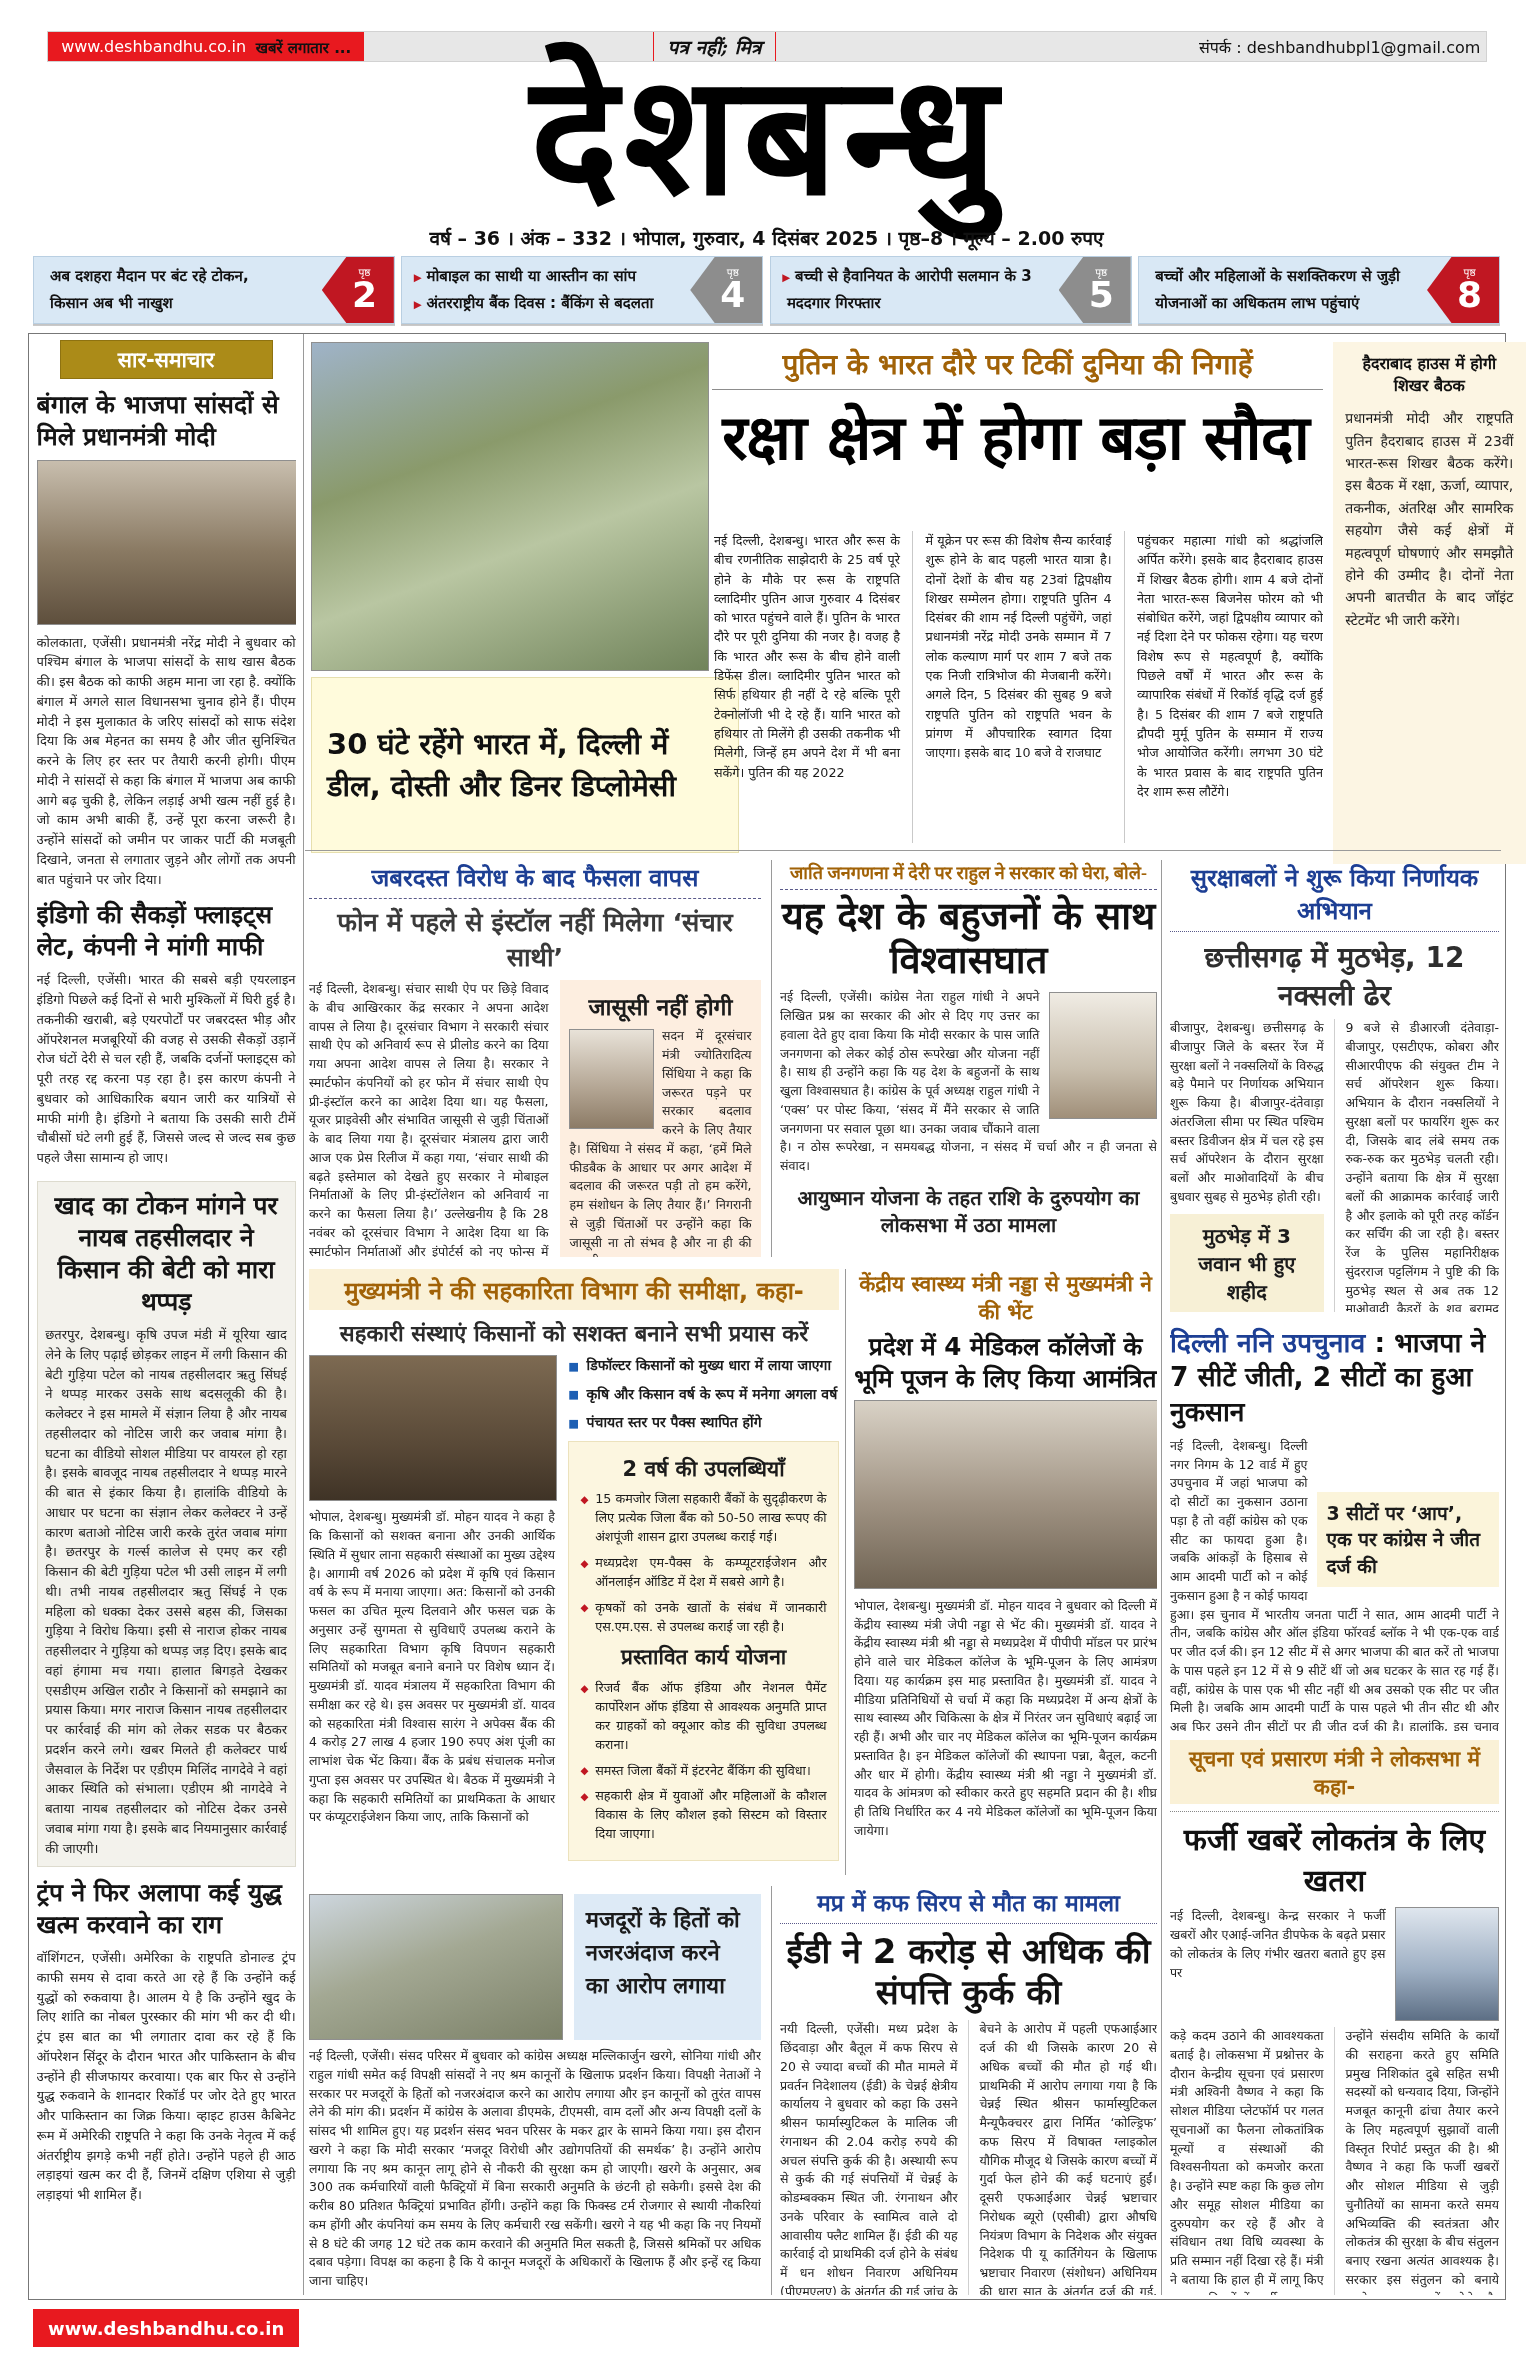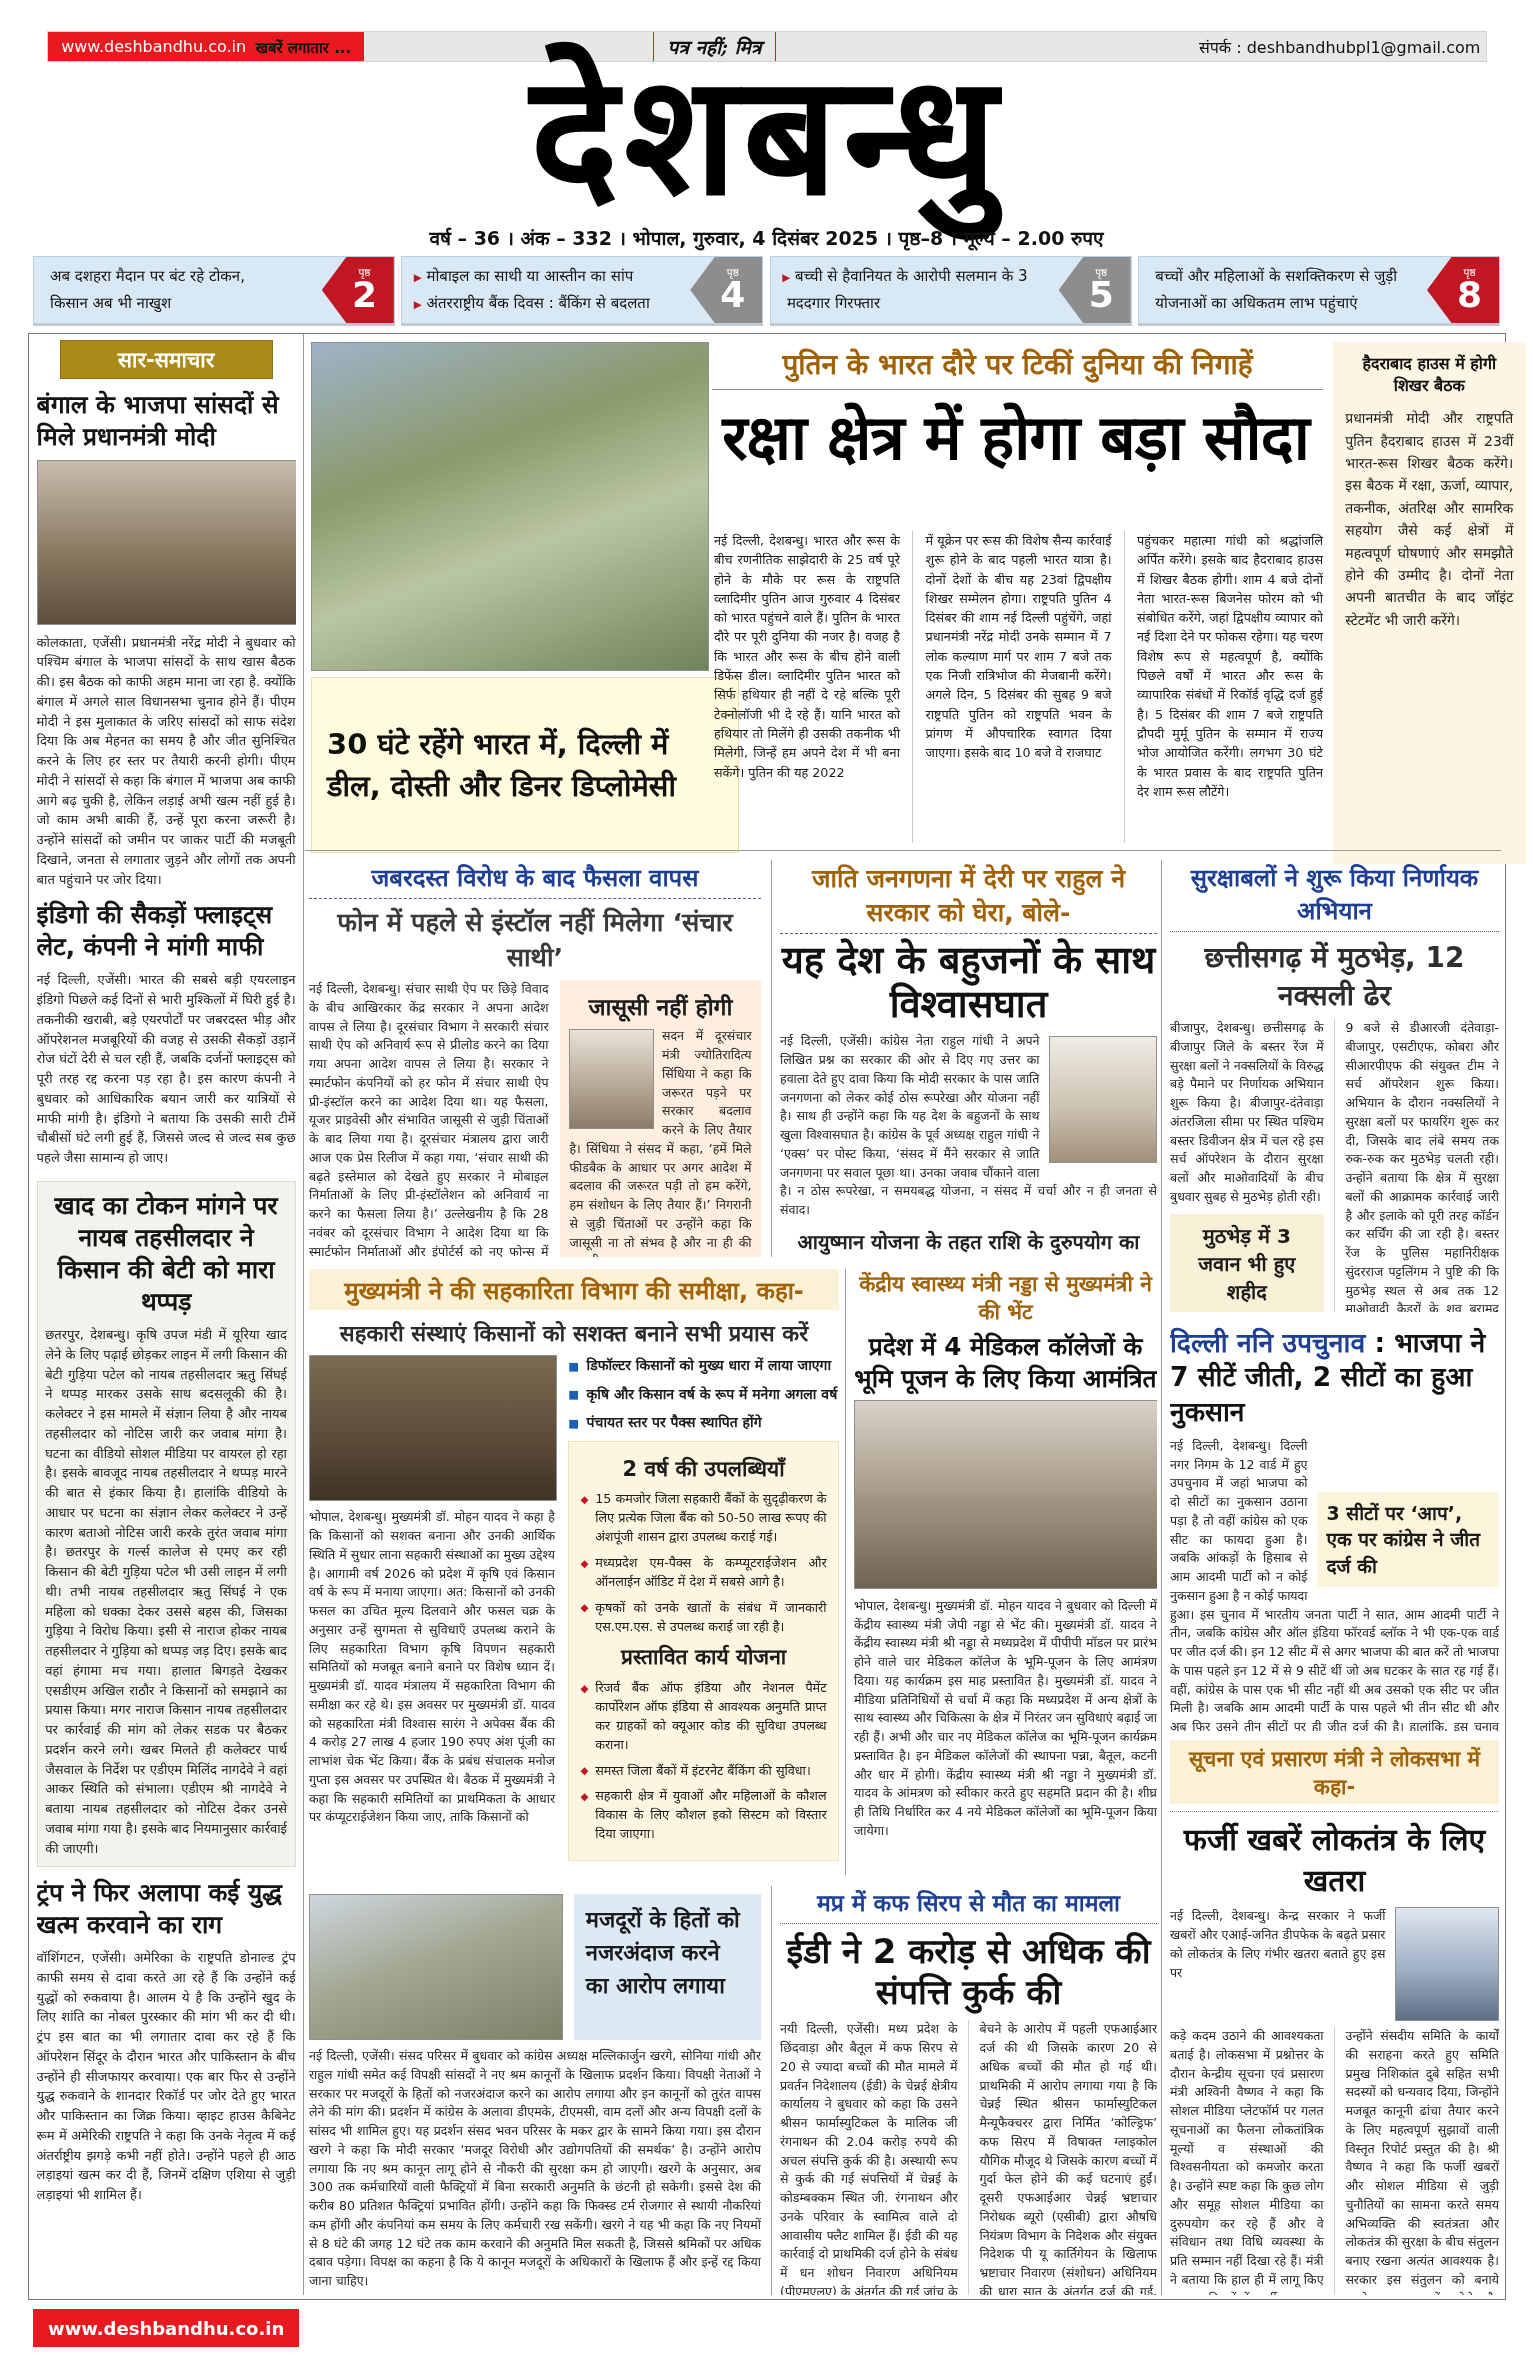--- a/index.html
+++ b/index.html
@@ -13,21 +13,21 @@
   .topbar .site{color:#fff;font-size:16px;}
   .topbar .tagline{color:#111;font-weight:bold;font-size:15px;}
   .topbar .motto{margin-left:289px;display:flex;align-items:center;padding:0 13.2px;border-left:1.9px solid #e8191f;border-right:1.9px solid #e8191f;font-family:"DejaVu Serif",serif;font-style:italic;font-weight:bold;font-size:19px;color:#111;}
   .topbar .contact{margin-left:auto;display:flex;align-items:center;font-size:16px;color:#111;padding-right:5.7px;}
   
   .masthead{top:53px;left:0;width:1533px;text-align:center;font-size:166px;line-height:1.0;font-weight:bold;letter-spacing:5.7px;color:#000;}
   .dateline{top:225px;left:0;width:1533px;text-align:center;font-size:19px;font-weight:bold;color:#111;}
   
   .teasers{top:256px;left:33px;width:1467px;height:68px;display:flex;gap:6.6px;}
   .teaser{flex:1;background:#d9e8f5;border:0.9px solid #b9cfe2;box-shadow:0 1.9px 0 #c4c4c4;display:flex;align-items:stretch;overflow:hidden;}
-  .teaser .tx{flex:1;padding:5.7px 7.6px 3.8px 11.4px;font-size:15px;font-weight:normal;line-height:1.85;color:#111;}
+  .teaser .tx{flex:1;padding:5.7px 7.6px 3.8px 11.4px;font-size:15px;font-weight:bold;line-height:1.85;color:#111;}
   .teaser .tx .b{color:#c01722;font-size:10.4px;margin-right:4.7px;}
   .arrow{width:72px;clip-path:polygon(0 50%,34% 0,100% 0,100% 100%,34% 100%);color:#fff;display:flex;flex-direction:column;align-items:center;justify-content:center;line-height:1;}
   .arrow .pl{font-size:10.4px;margin-left:13.2px;}
   .arrow .pn{font-size:36px;font-weight:bold;margin-left:13.2px;}
   .ar-red{background:#c01722;}
   .ar-gray{background:#8d8d8d;}
   
   .frame{top:333px;left:28px;width:1476px;height:1965px;border:1.9px solid #777;background:#fff;}
   .vdiv{position:absolute;width:0.9px;background:#9a9a9a;}
   .hdiv{position:absolute;height:0.9px;background:#9a9a9a;}
@@ -187,21 +187,21 @@
             <div class="ph ph3" style="float:left;width:83px;height:98px;margin:1.9px 7.6px 1.9px 0;"></div>
             <p class="body13 jt">सदन में दूरसंचार मंत्री ज्योतिरादित्य सिंधिया ने कहा कि जरूरत पड़ने पर सरकार बदलाव करने के लिए तैयार है। सिंधिया ने संसद में कहा, ‘हमें मिले फीडबैक के आधार पर अगर आदेश में बदलाव की जरूरत पड़ी तो हम करेंगे, हम संशोधन के लिए तैयार हैं।’ निगरानी से जुड़ी चिंताओं पर उन्होंने कहा कि जासूसी ना तो संभव है और ना ही की जाएगी।</p>
           </div>
 
         </div>
       </div>
     </div>
     <div class="vdiv" style="left:742px;top:526px;height:397px;"></div>
 
     <div class="abs" style="left:751px;top:526px;width:377px;height:397px;overflow:hidden;">
-      <div class="kicker-pink blkkick dash" style="font-size:25px;">जाति जनगणना में देरी पर राहुल ने सरकार को घेरा, बोले-</div>
+      <div class="kicker-pink blkkick dash" style="font-size:18px;font-family:Liberation Serif, serif;">जाति जनगणना में देरी पर राहुल ने सरकार को घेरा, बोले-</div>
       <div class="bighead" style="font-size:38px;line-height:1.15;margin:5.7px 0;color:#111;">यह देश के बहुजनों के साथ विश्वासघात</div>
       <div>
         <div class="ph ph4" style="float:right;width:106px;height:125px;margin:3.8px 0 5.7px 9.5px;"></div>
         <p class="body13 jt">नई दिल्ली, एजेंसी। कांग्रेस नेता राहुल गांधी ने अपने लिखित प्रश्न का सरकार की ओर से दिए गए उत्तर का हवाला देते हुए दावा किया कि मोदी सरकार के पास जाति जनगणना को लेकर कोई ठोस रूपरेखा और योजना नहीं है। साथ ही उन्होंने कहा कि यह देश के बहुजनों के साथ खुला विश्वासघात है। कांग्रेस के पूर्व अध्यक्ष राहुल गांधी ने ‘एक्स’ पर पोस्ट किया, ‘संसद में मैंने सरकार से जाति जनगणना पर सवाल पूछा था। उनका जवाब चौंकाने वाला है। न ठोस रूपरेखा, न समयबद्ध योजना, न संसद में चर्चा और न ही जनता से संवाद।</p>
       </div>
       <div class="bighead" style="font-size:20px;margin:7.6px 0 3.8px 0;">आयुष्मान योजना के तहत राशि के दुरुपयोग का लोकसभा में उठा मामला</div>
 
     </div>
     <div class="vdiv" style="left:1132px;top:526px;height:1435px;"></div>
 

